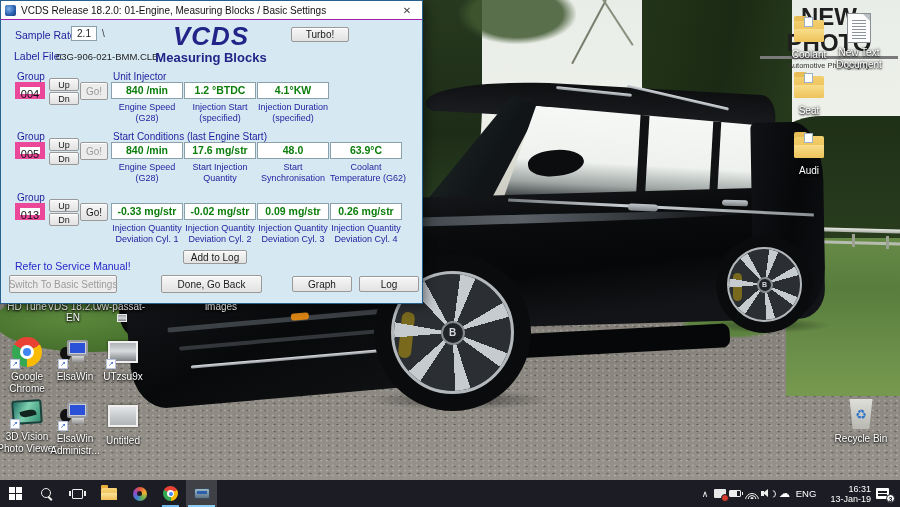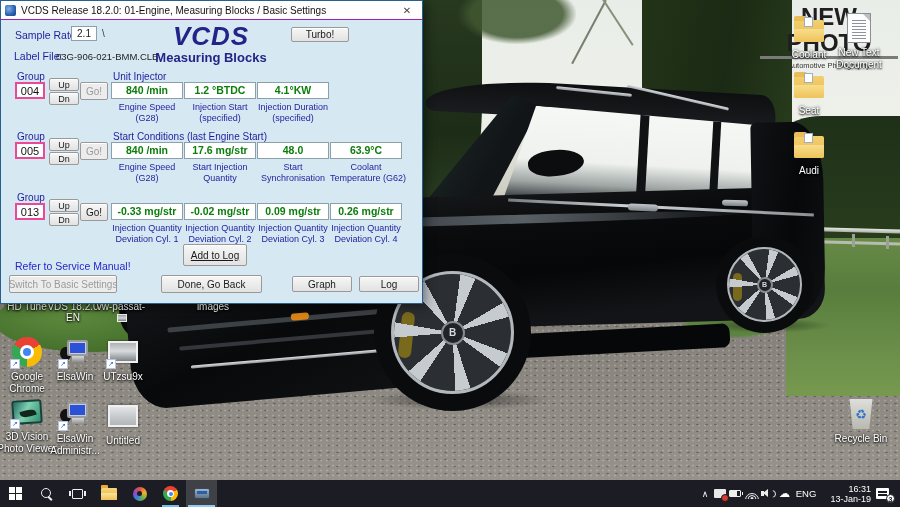--- a/index.html
+++ b/index.html
@@ -130,32 +130,32 @@
   .lf-cap { left:13px; top:30px; font-size:10.5px; }
   .lf-val { left:55px; top:31px; font-size:9.5px; color:#222; }
   .logo { left:140px; top:1px; width:140px; text-align:center; font-size:26px; font-style:italic; font-weight:bold; color:#232388; letter-spacing:1px; }
   .logo-sub { left:120px; top:30px; width:180px; text-align:center; font-size:13px; font-weight:bold; color:#232388; }
   .btn { position:absolute; display:flex; align-items:center; justify-content:center; background:linear-gradient(#f7f7f7,#e2e2e2);
     border:1px solid #999; border-radius:2px; font-size:10px; color:#1a1a1a; box-shadow:inset 0 1px 0 #fff; cursor:default; white-space:nowrap; }
   .btn.dis { color:#9b9b9b; background:#ececec; }
   .turbo { left:290px; top:7px; width:58px; height:15px; }
   .mb-row { position:absolute; left:0; width:423px; height:58px; }
   .grp-cap { position:absolute; left:16px; top:3px; font-size:10px; color:#1d1d9e; }
-  .grp-num { position:absolute; left:14px; top:14px; width:30px; height:17px; background:#fff; border:2px solid #ec4899; font-size:11px; text-align:center; line-height:15px; color:#111; }
+  .grp-num { position:absolute; left:14px; top:14px; width:30px; height:17px; background:#fff; border:5px solid #ec4899; font-size:11px; text-align:center; line-height:15px; color:#111; }
   .btn-up { left:48px; top:10px; width:30px; height:13px; font-size:9px; }
   .btn-dn { left:48px; top:24px; width:30px; height:13px; font-size:9px; }
   .btn-go { left:79px; top:14px; width:28px; height:18px; font-size:10px; }
   .row-hdr { position:absolute; left:112px; top:3px; font-size:10px; color:#1d1d9e; white-space:nowrap; }
   .cells { position:absolute; left:110px; top:14px; display:flex; gap:1px; }
   .cell { width:72px; text-align:center; }
   .val { height:17px; line-height:15px; background:#fff; border:1px solid #8aa0aa; color:#0b7d0b; font-weight:bold; font-size:10.5px; white-space:nowrap; }
   .l1,.l2 { font-size:9px; line-height:10.5px; color:#1d1d9e; white-space:nowrap; }
   .l1 { margin-top:3px; }
   .notice { left:14px; top:240px; font-size:10.5px; color:#2626c9; }
-  .b-add { left:182px; top:224px; width:64px; height:22px;text-decoration:underline; }
+  .b-add { left:182px; top:230px; width:64px; height:14px; }
   .b-switch { left:8px; top:255px; width:108px; height:18px; }
   .b-done { left:160px; top:255px; width:101px; height:18px; }
   .b-graph { left:291px; top:256px; width:60px; height:16px; }
   .b-log { left:358px; top:256px; width:60px; height:16px; }
 
   
   .taskbar { position:absolute; left:0; top:480px; width:900px; height:27px; background:#1c1c24; z-index:30; display:flex; align-items:stretch; }
   .tb-slot { width:31px; display:flex; align-items:center; justify-content:center; position:relative; }
   .tb-slot.running::after { content:""; position:absolute; left:7px; right:7px; bottom:0; height:2px; background:#76b9ed; }
   .tb-slot.active { background:rgba(255,255,255,.16); }
@@ -360,21 +360,21 @@
   <div class="dicon" style="left:93px; top:400px;">
     <div class="ic">
         <div class="thumb gray"></div>
       </div>
     <div class="lbl">Untitled</div>
   </div>
 
   <div class="plabel" style="left:-2px;"><span>HD Tune</span></div>
   <div class="plabel" style="left:44px;"><span>VDS 18.2.0 EN</span></div>
   <div class="plabel" style="left:92px;"><span>vw-passat-</span><span class="minithumb"></span></div>
-  <div class="plabel" style="left:184px;"><span>images</span></div>
+  <div class="plabel" style="left:192px;"><span>images</span></div>
 
   <div class="win">
     <div class="titlebar">
       <div class="app-ic"></div>
       <div class="title">VCDS Release 18.2.0: 01-Engine,  Measuring Blocks / Basic Settings</div>
       <div class="close">✕</div>
     </div>
     <div class="client">
 
       <div class="abs sr-cap navy">Sample Rate:</div>

